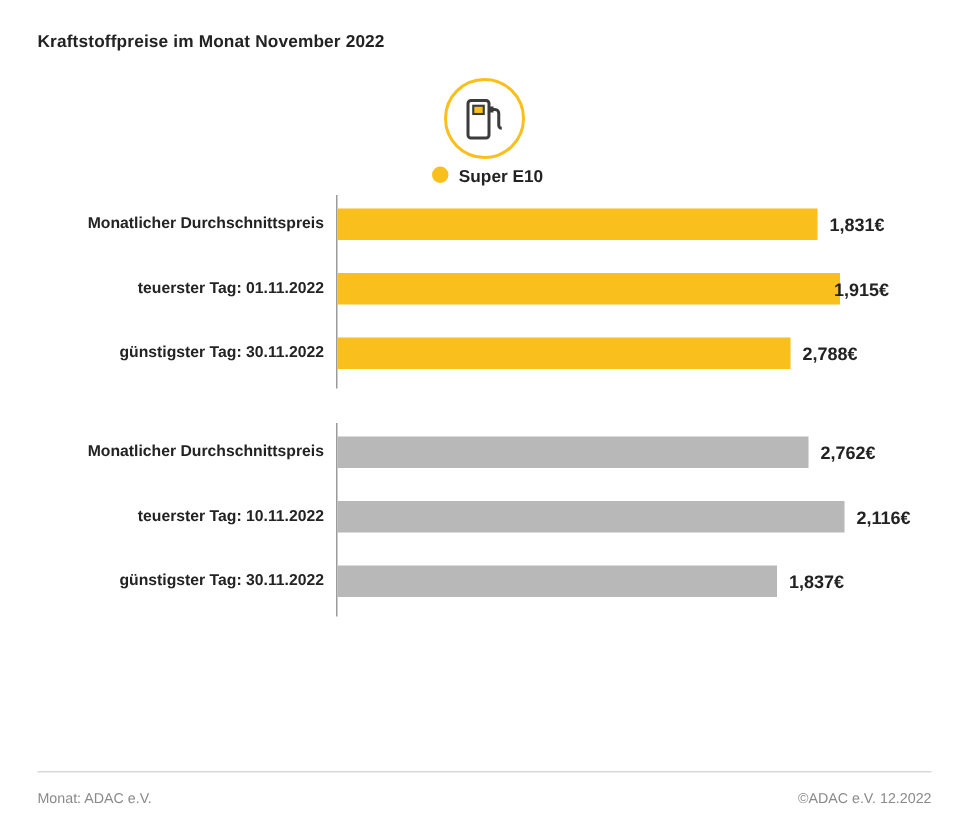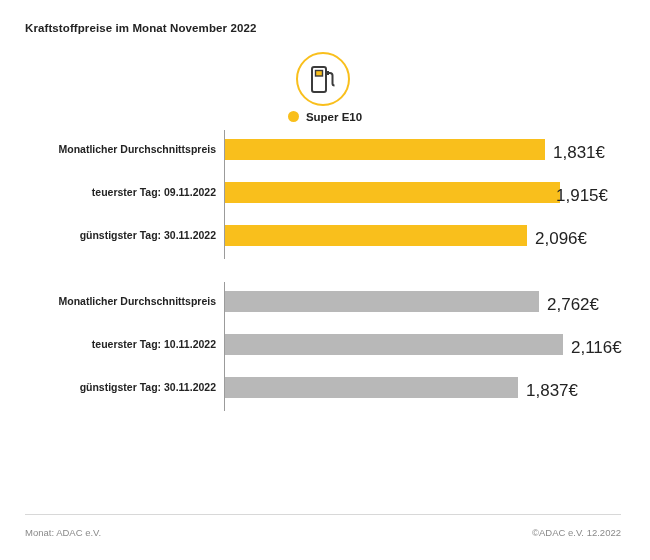--- a/index.html
+++ b/index.html
@@ -122,22 +122,22 @@
   }
   .bar {
     height: 21px;
     border-radius: 0;
   }
   .bar.e10 { background: #f9bf1c; }
   .bar.diesel { background: #b8b8b8; }
   .bar-value {
     position: absolute;
     top: 4px;
-    font-size: 17px;
-    font-weight: normal;
+    font-size: 12px;
+    font-weight: bold;
     color: #232323;
     white-space: nowrap;
   }
 
   
   .footer-rule {
     position: absolute;
     left: 25px;
     right: 25px;
     top: 514px;
@@ -186,32 +186,32 @@
 
       <div class="row">
         <div class="row-label">Monatlicher Durchschnittspreis</div>
         <div class="bar-wrap">
           <div class="bar e10" style="width:320px;"></div>
           <div class="bar-value" style="left:328px;">1,831€</div>
         </div>
       </div>
 
       <div class="row">
-        <div class="row-label">teuerster Tag: 09.11.2022</div>
+        <div class="row-label">teuerster Tag: 01.11.2022</div>
         <div class="bar-wrap">
           <div class="bar e10" style="width:335px;"></div>
           <div class="bar-value" style="left:331px;text-align:right;">1,915€</div>
         </div>
       </div>
 
       <div class="row">
         <div class="row-label">günstigster Tag: 30.11.2022</div>
         <div class="bar-wrap">
           <div class="bar e10" style="width:302px;"></div>
-          <div class="bar-value" style="left:310px;">2,096€</div>
+          <div class="bar-value" style="left:310px;">2,788€</div>
         </div>
       </div>
     </div>
   </div>
 
   <div class="group" style="top:282px;">
 
     <div class="plot" style="height:129px;">
       <div class="axis"></div>
 

